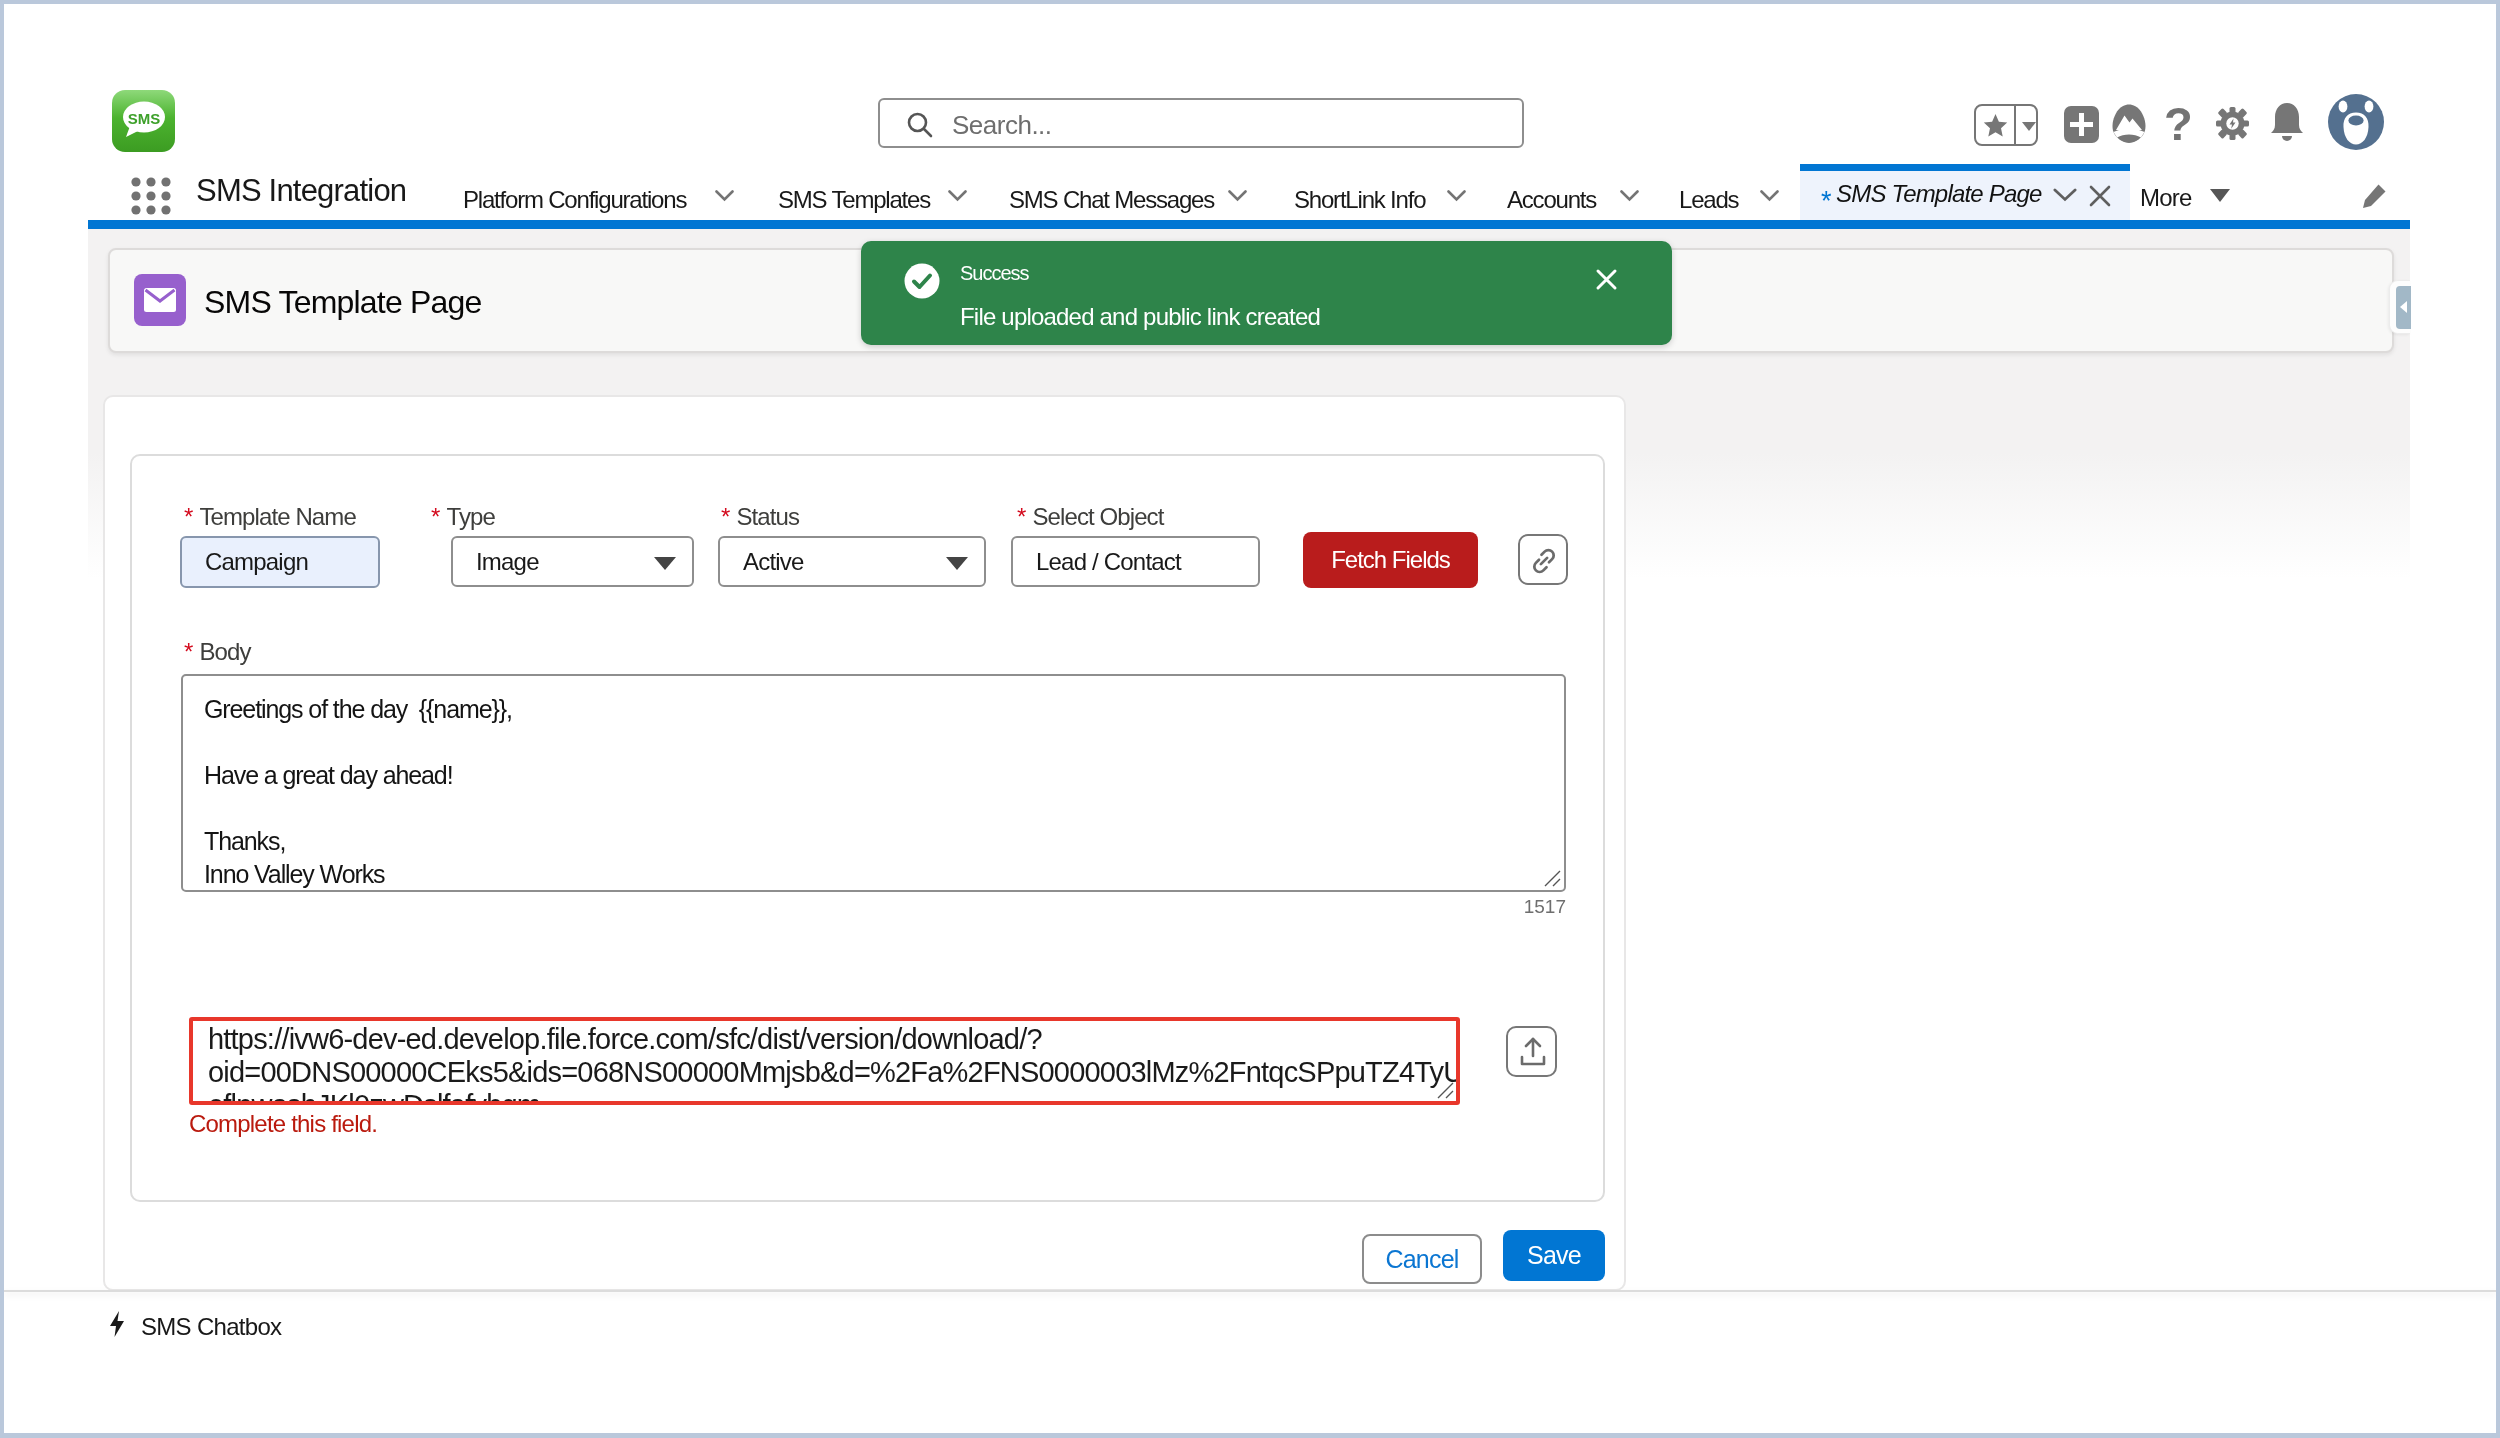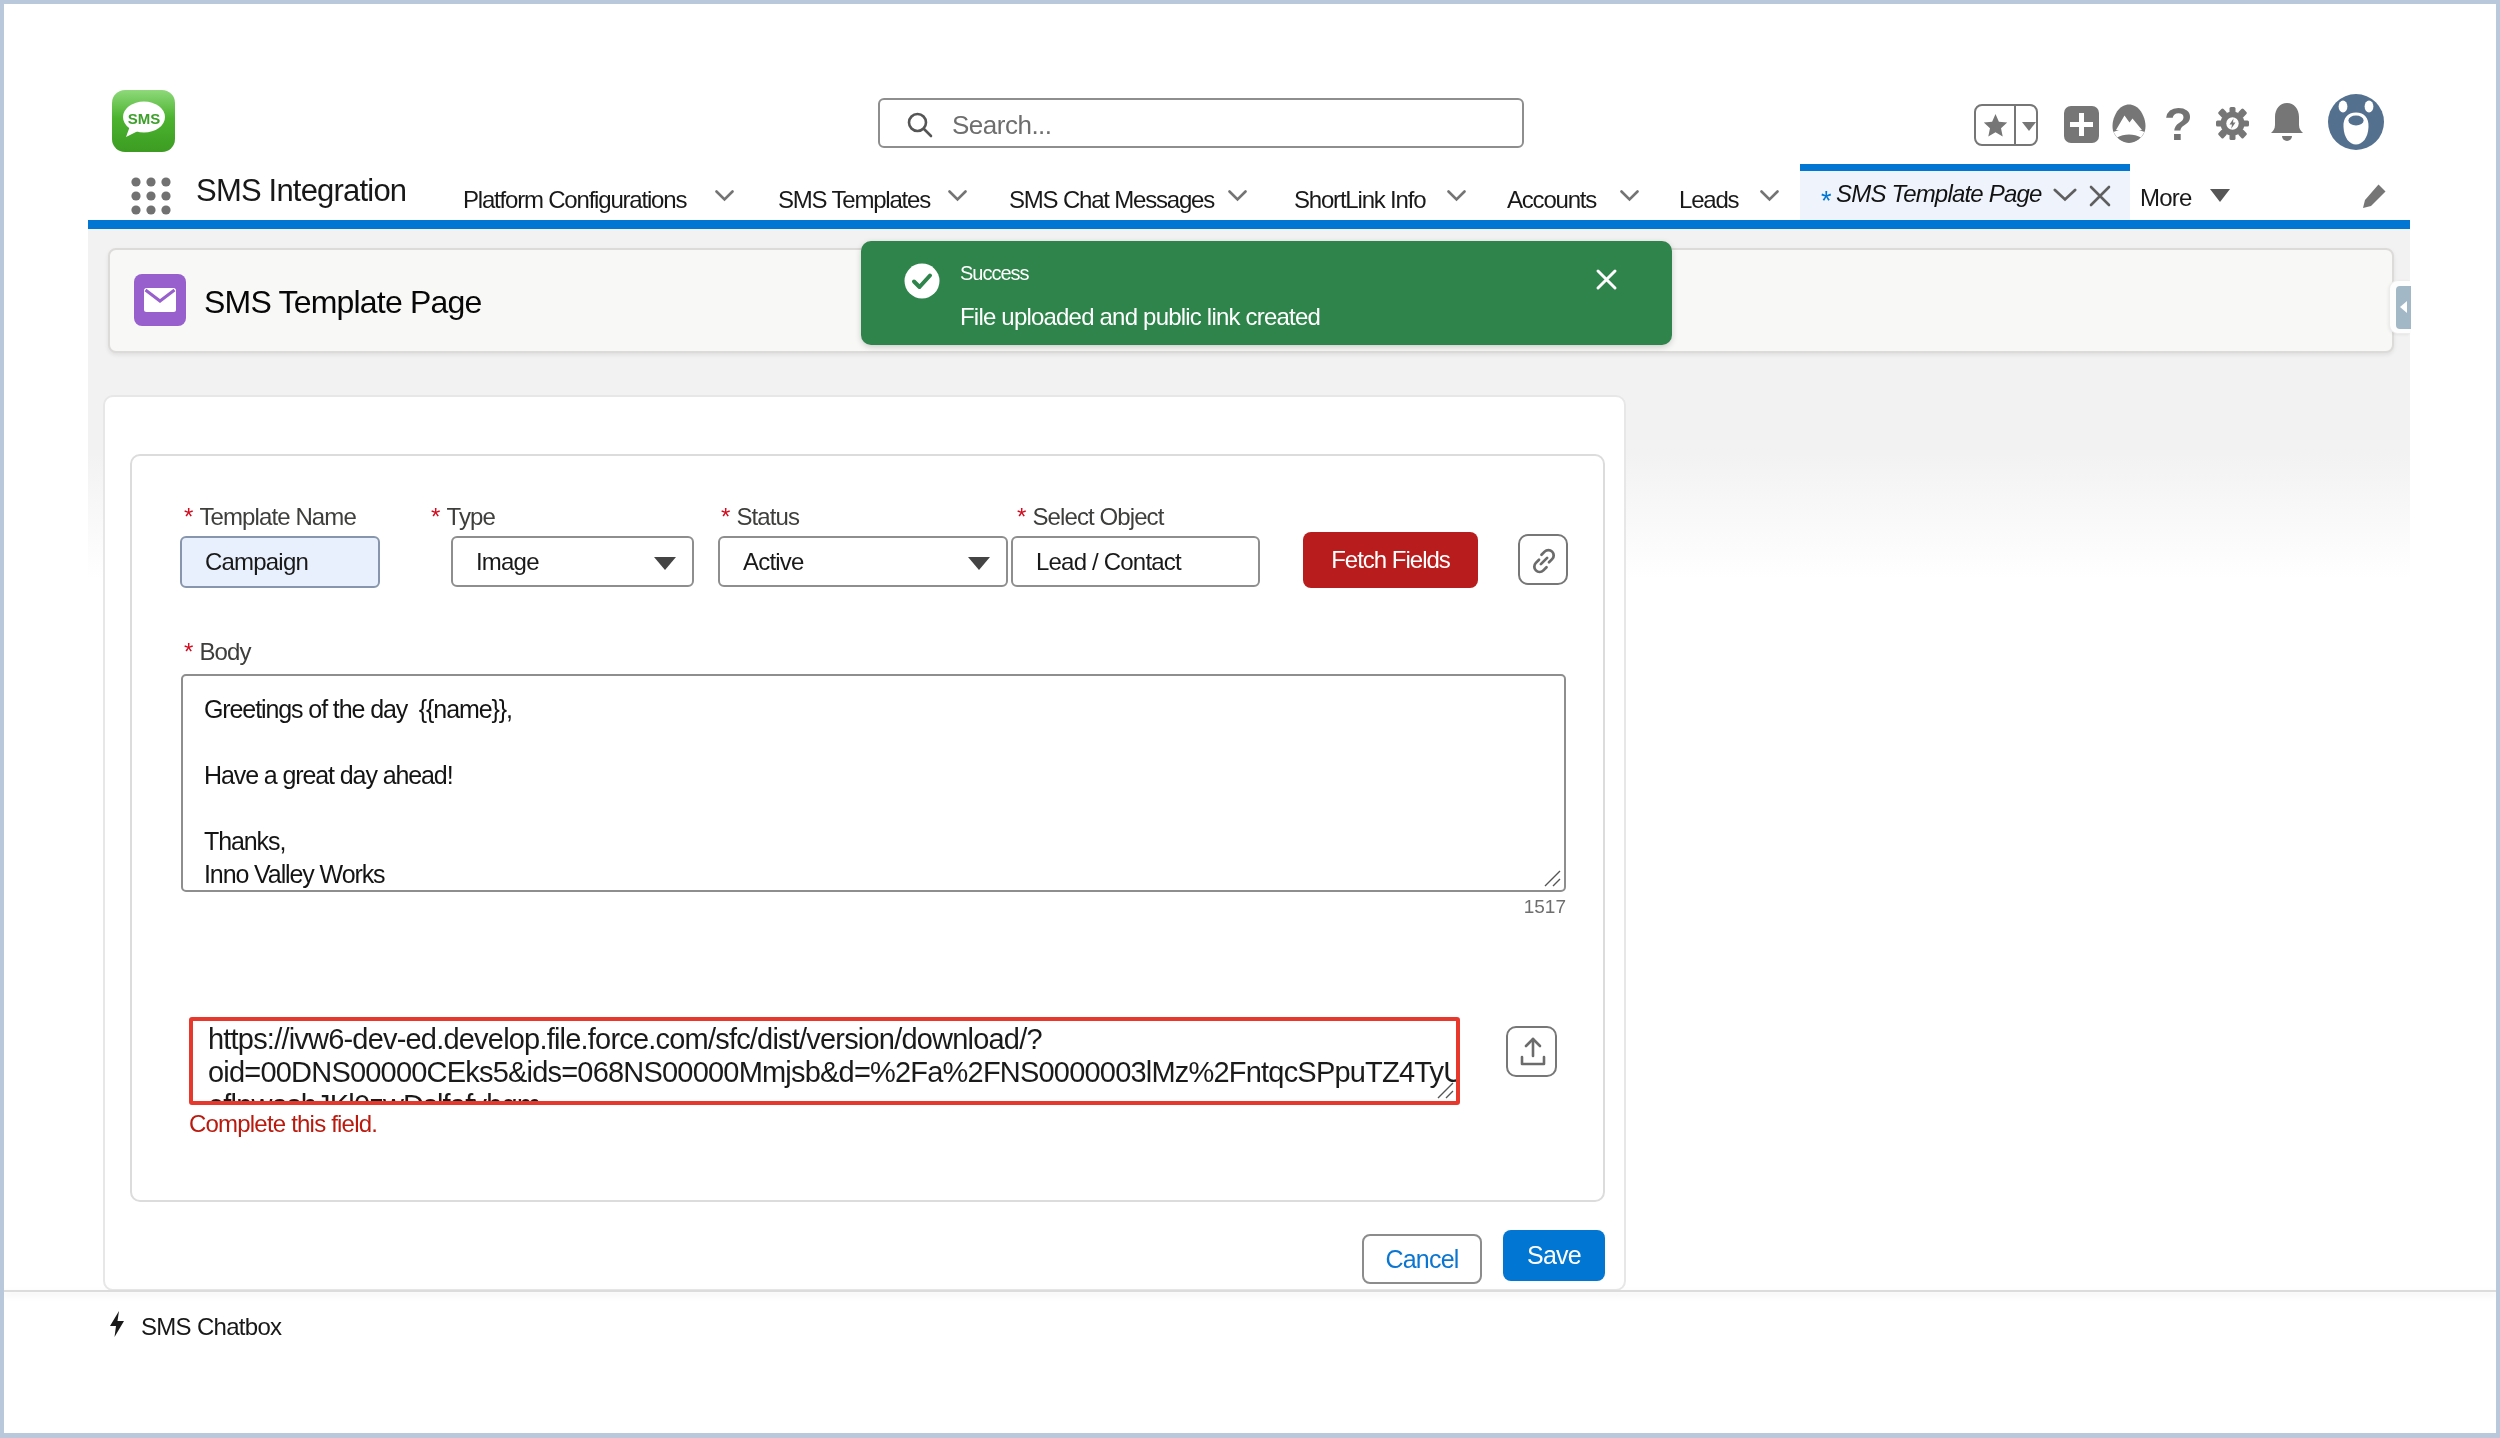--- a/index.html
+++ b/index.html
@@ -41,21 +41,21 @@
   #outercard { left:103px; top:395px; width:1523px; height:896px; background:#fff; border:2px solid #e8e7e7; border-radius:10px; }
   #innercard { left:130px; top:454px; width:1475px; height:748px; background:#fff; border:2px solid #dcdcdc; border-radius:10px; }
 
   .lbl { font-size:24px; color:#3e3e3c; letter-spacing:-0.9px; }
   .lbl .req { color:#d40b1e; padding-right:7px; }
   .field { background:#fff; border:2px solid #8e8e8e; border-radius:6px; font-size:24px; color:#191919; letter-spacing:-0.8px; }
   .field .in { position:absolute; left:23px; top:50%; transform:translateY(-50%); white-space:nowrap; }
 
   #f-name  { left:180px;  top:536px; width:200px; height:52px; background:#e9f0fd; border-color:#8796ad; }
   #f-type  { left:427px;  top:536px; width:243px; height:51px;margin-left:24px; }
-  #f-status{ left:718px;  top:536px; width:290px; height:51px; }
+  #f-status{ left:718px;  top:536px; width:268px; height:51px; }
   #f-object{ left:1011px; top:536px; width:249px; height:51px; }
   .caret { position:absolute; right:16px; top:50%; margin-top:-5px; width:0; height:0; border-left:11px solid transparent; border-right:11px solid transparent; border-top:13px solid #444; }
   #btn-fetch { left:1303px; top:532px; width:175px; height:56px; background:#b91c1c; border-radius:8px; color:#fff; font-size:24px; letter-spacing:-1px; display:flex; align-items:center; justify-content:center; }
   #btn-link { left:1518px; top:534px; width:50px; height:51px; border:2px solid #777; border-radius:10px; background:#fff; }
 
   
   #bodyta { left:181px; top:674px; width:1385px; height:218px; border:2px solid #8e8e8e; border-radius:5px; background:#fff; overflow:hidden; }
   #bodyta .txt { position:absolute; left:21px; top:17px; font-size:25px; line-height:33px; color:#141414; white-space:pre; letter-spacing:-1.1px; }
   #counter { left:1440px; top:896px; width:126px; text-align:right; font-size:19px; color:#6e6e6e; }
 

